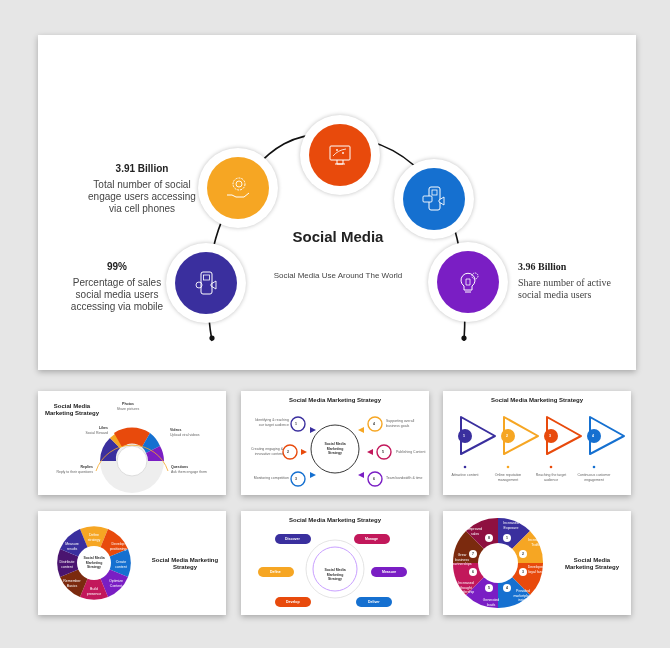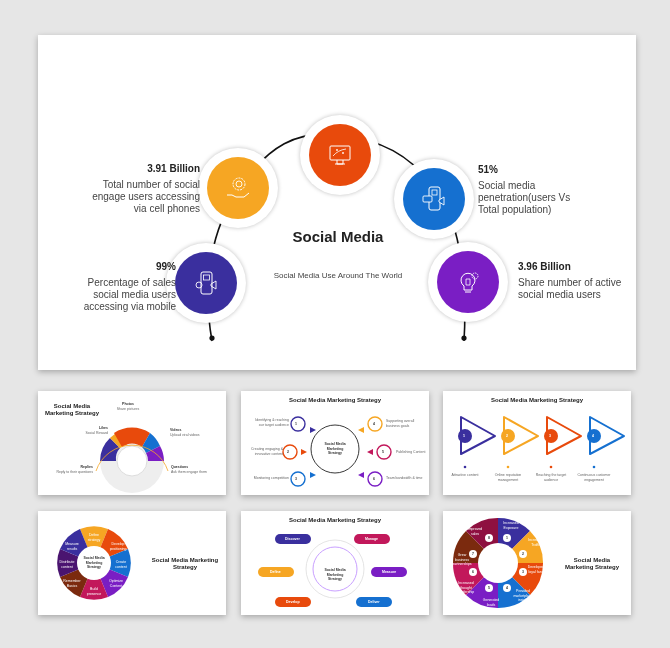--- a/index.html
+++ b/index.html
@@ -10,21 +10,21 @@
   .main-slide { left: 38px; top: 35px; width: 598px; height: 335px; }
 
   .arc { position: absolute; left: 0; top: 0; }
   .node { position: absolute; width: 80px; height: 80px; border-radius: 50%; background: #fff;
           box-shadow: 0 0 4px rgba(0,0,0,0.25); display: flex; align-items: center; justify-content: center; }
   .node .disc { width: 62px; height: 62px; border-radius: 50%; display: flex; align-items: center; justify-content: center; }
   .node svg { width: 30px; height: 30px; }
 
   .stat { position: absolute; font-size: 10px; line-height: 12px; color: #444; }
   .stat .val { font-weight: bold; color: #222; font-size: 10px; margin-bottom: 4px; display: block; }
-  .stat.right-align { text-align: right; }
+  .stat.right-align { text-align: center; }
   .stat.center-align { text-align: center; }
 
   .main-title { position: absolute; left: 200px; top: 192px; width: 200px; text-align: center;
                 font-weight: bold; font-size: 15px; line-height: 19px; color: #222; }
   .main-sub { position: absolute; left: 200px; top: 236px; width: 200px; text-align: center; font-size: 8px; color: #444; }
 
   .thumb { width: 188px; height: 104px; }
   .t-title { position: absolute; font-weight: bold; font-size: 6px; color: #222; text-align: center; }
   .tiny { position: absolute; font-size: 3.5px; color: #666; line-height: 4.5px; }
   .tiny b { color: #333; }
@@ -87,38 +87,32 @@
   <div class="node" style="left:356px; top:124px;">
     <div class="disc" style="background:#1570d0;">
       <svg viewBox="0 0 30 30">
           <rect x="10" y="3" width="11" height="23" rx="2" fill="none" stroke="#fff" stroke-width="1"></rect>
           <rect x="13" y="6" width="5" height="5" fill="none" stroke="#fff" stroke-width="0.8"></rect>
           <rect x="4" y="12" width="9" height="6" rx="1" fill="#1570d0" stroke="#fff" stroke-width="0.9"></rect>
           <path d="M20 16 l5 -3 v8 l-5 -3z" fill="#1570d0" stroke="#fff" stroke-width="0.9"></path>
         </svg>
     </div>
   </div>
-  <div class="stat" style="left:440px; top:129px; width:130px;">
-    <span class="val">51%</span>
-    <div>Social media</div>
-    <div>penetration(users Vs</div>
-    <div>Total population)</div>
-  </div>
 
   <div class="node" style="left:390px; top:207px;">
     <div class="disc" style="background:#7a1ec4;">
       <svg viewBox="0 0 30 30">
           <path d="M11 19 a7 7 0 1 1 8 0 v4 h-8z" fill="none" stroke="#fff" stroke-width="1"></path>
           <path d="M12 25 h6" stroke="#fff" stroke-width="1"></path>
           <circle cx="22" cy="9" r="3" fill="none" stroke="#fff" stroke-width="0.9" stroke-dasharray="1.5 0.8"></circle>
           <path d="M13 12 h4 v6 h-4z" fill="none" stroke="#fff" stroke-width="0.8"></path>
         </svg>
     </div>
   </div>
-  <div class="stat" style="left:480px; top:226px; width:115px;">
+  <div class="stat" style="left:480px; top:226px; width:115px;font-family:Liberation Serif, serif;">
     <span class="val">3.96 Billion</span>
     <div>Share number of active</div>
     <div>social media users</div>
   </div>
 
   <div class="main-title">
     <div>Social Media</div>
   </div>
   <div class="main-sub">Social Media Use Around The World</div>
 </div>

